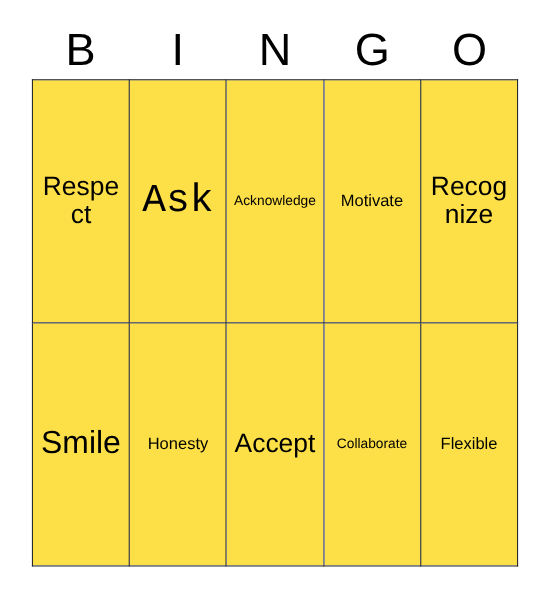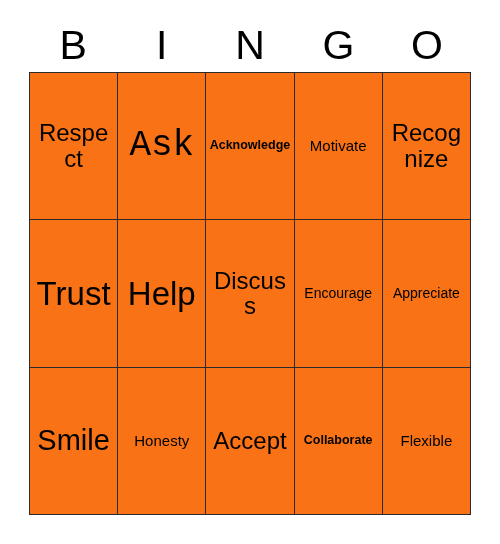--- a/index.html
+++ b/index.html
@@ -58,40 +58,40 @@
     table-layout: fixed;
   }
   .bingo-grid td {
     width: 20%;
     height: 88.6px;
     border: 1px solid #2b2b2b;
     padding: 2px 3px;
     text-align: center;
     vertical-align: middle;
     box-sizing: border-box;
-    background: #f97316;
+    background: #fde047;
     overflow: hidden;
   }
   .cell-text {
     display: block;
     line-height: 1.08;
     color: #000000;
     word-break: normal;
     overflow-wrap: break-word;
   }
 
   
   .fs-xxl { font-size: 36px; font-family: Liberation Mono, monospace; }
   .fs-xl  { font-size: 33px; }
   .fs-l   { font-size: 29px; }
   .fs-m   { font-size: 24px; }
   .fs-s   { font-size: 15px; }
   .fs-xs  { font-size: 24px; }
   .fs-xxs { font-size: 14px; }
-  .fs-min { font-size: 12.5px; font-weight: bold; }
+  .fs-min { font-size: 12.5px; }
 </style>
 </head>
 <body>
 
 <div class="card">
 
   <div class="bingo-header">
     <div class="header-letter">B</div>
     <div class="header-letter">I</div>
     <div class="header-letter">N</div>
@@ -113,37 +113,20 @@
             <span class="cell-text fs-min">Acknowledge</span>
           </td>
         <td>
             <span class="cell-text fs-s">Motivate</span>
           </td>
         <td>
             <span class="cell-text fs-xs">Recognize</span>
           </td>
       </tr>
 
-      <tr>
-        <td>
-            <span class="cell-text fs-xl">Trust</span>
-          </td>
-        <td>
-            <span class="cell-text fs-xl">Help</span>
-          </td>
-        <td>
-            <span class="cell-text fs-m">Discuss</span>
-          </td>
-        <td>
-            <span class="cell-text fs-xxs">Encourage</span>
-          </td>
-        <td>
-            <span class="cell-text fs-xxs">Appreciate</span>
-          </td>
-      </tr>
 
 
       <tr>
         <td>
             <span class="cell-text fs-l">Smile</span>
           </td>
         <td>
             <span class="cell-text fs-s">Honesty</span>
           </td>
         <td>

